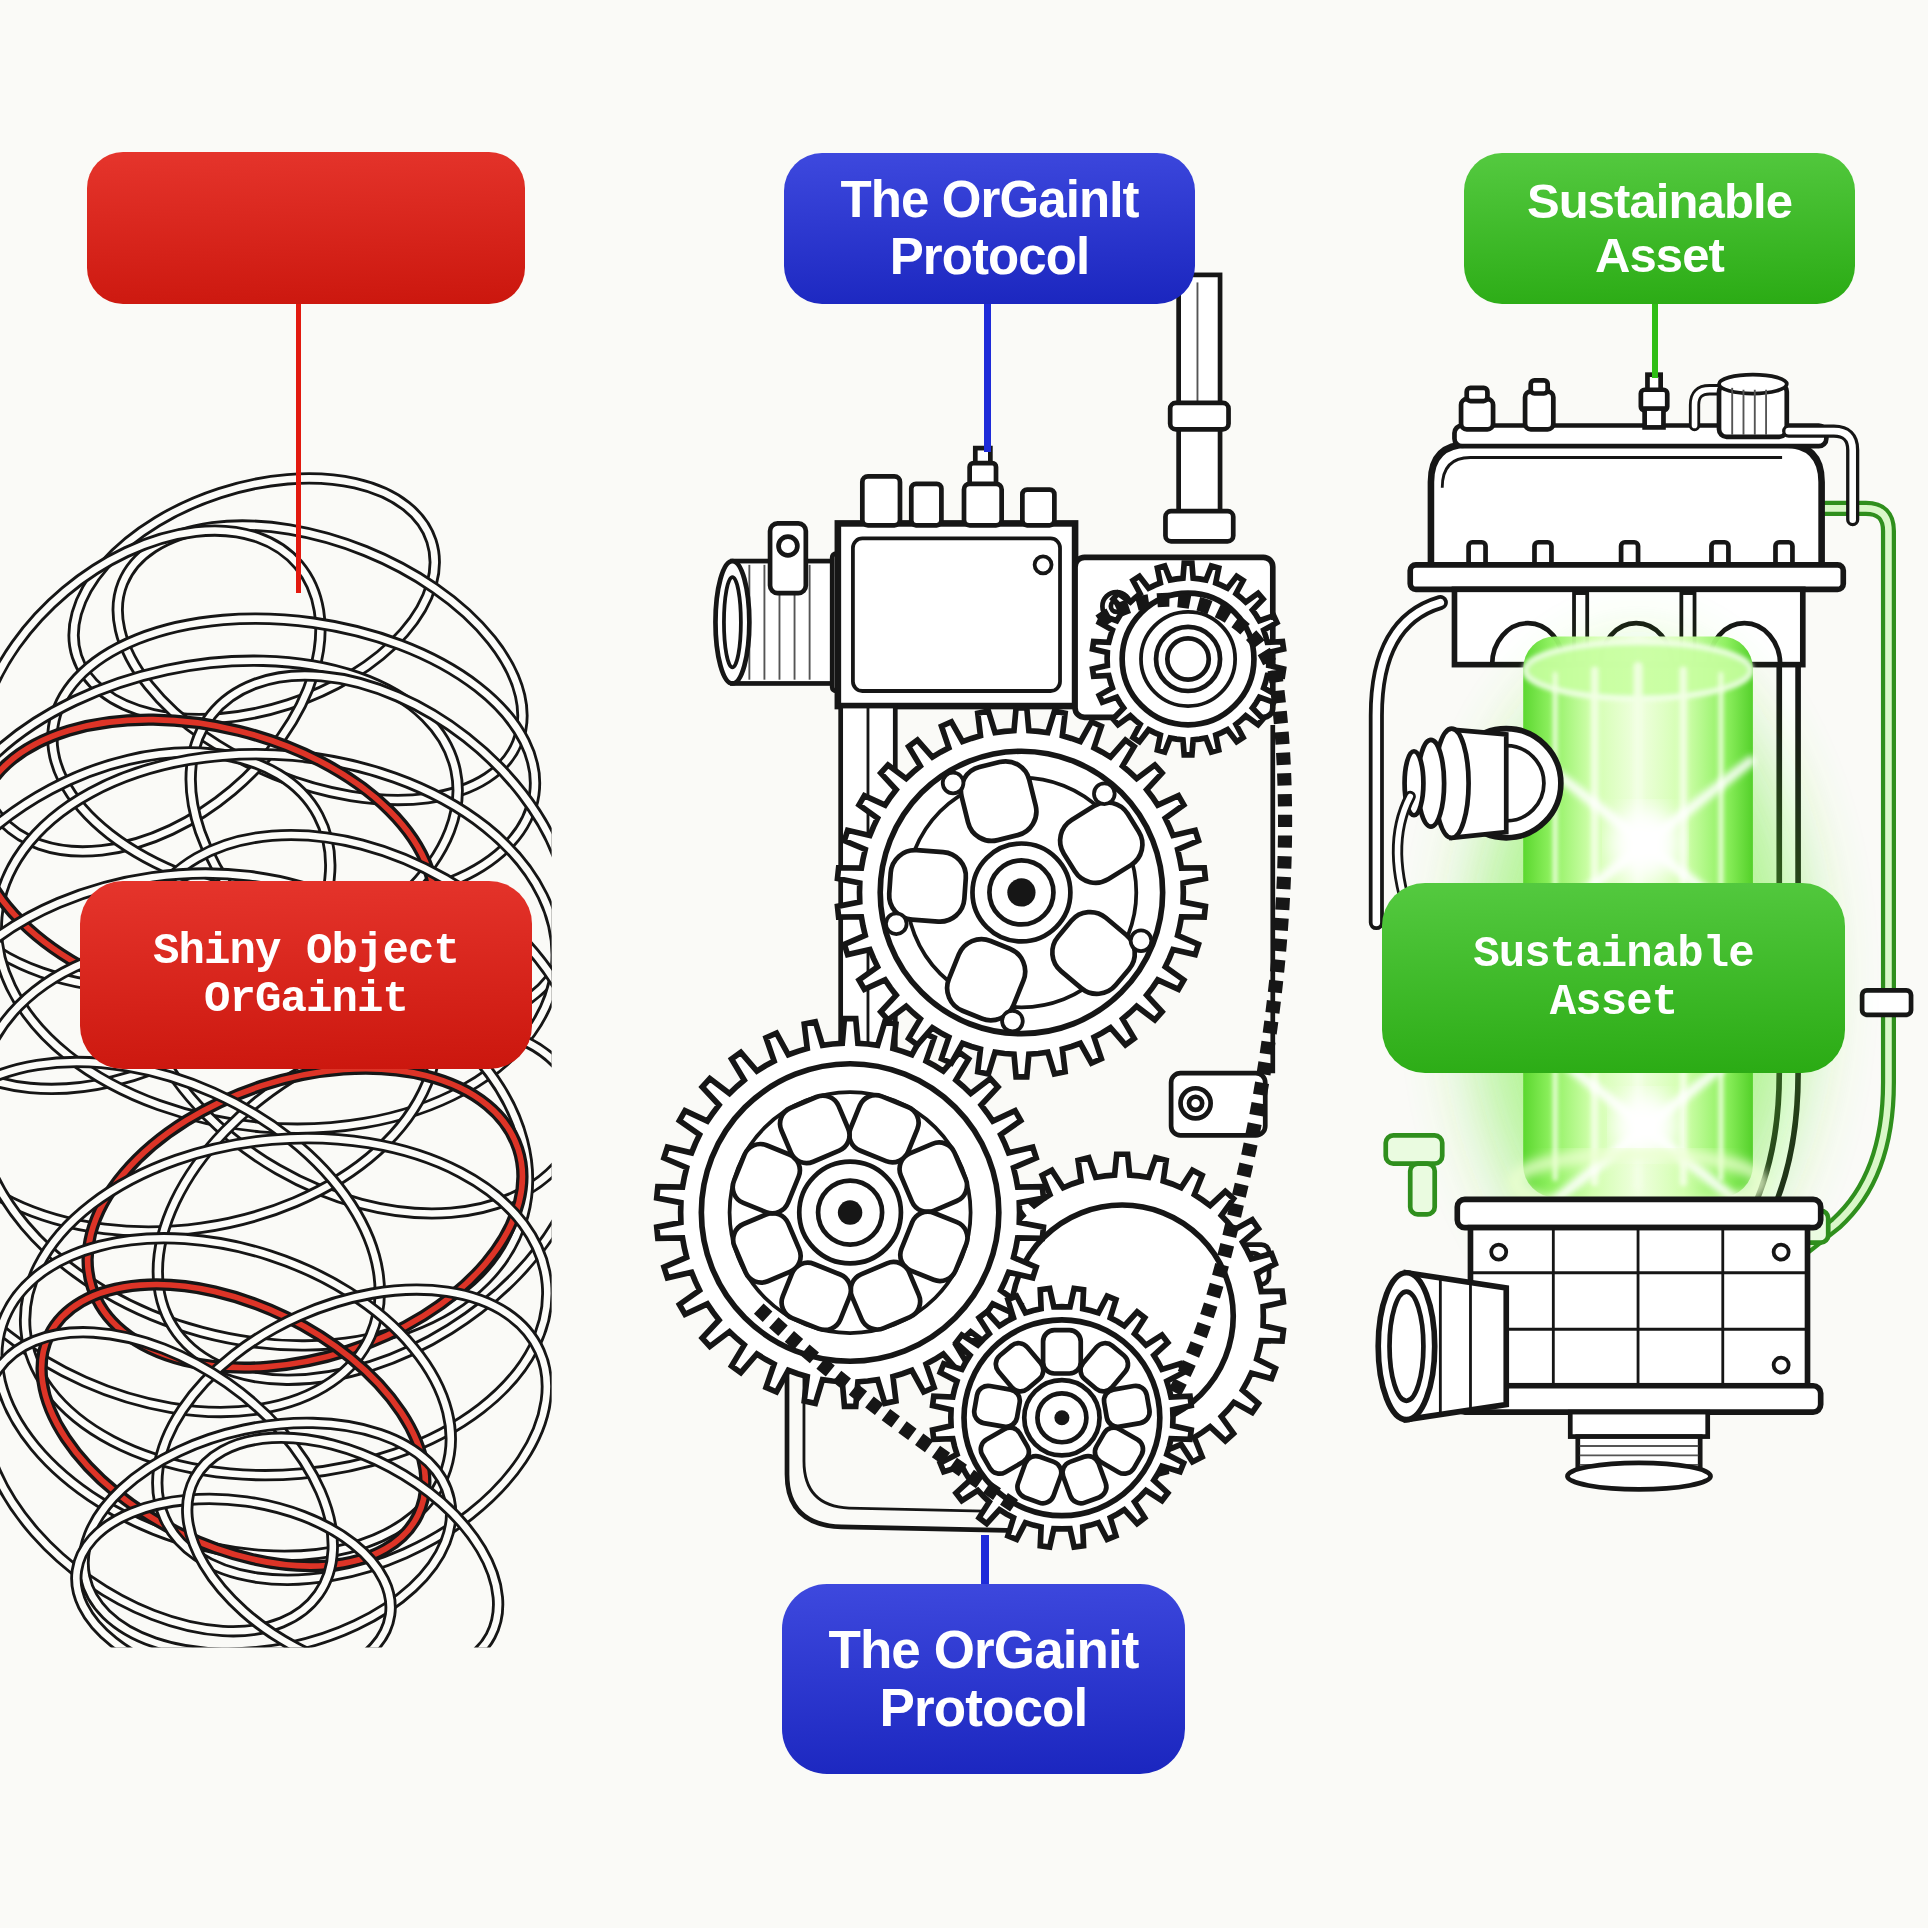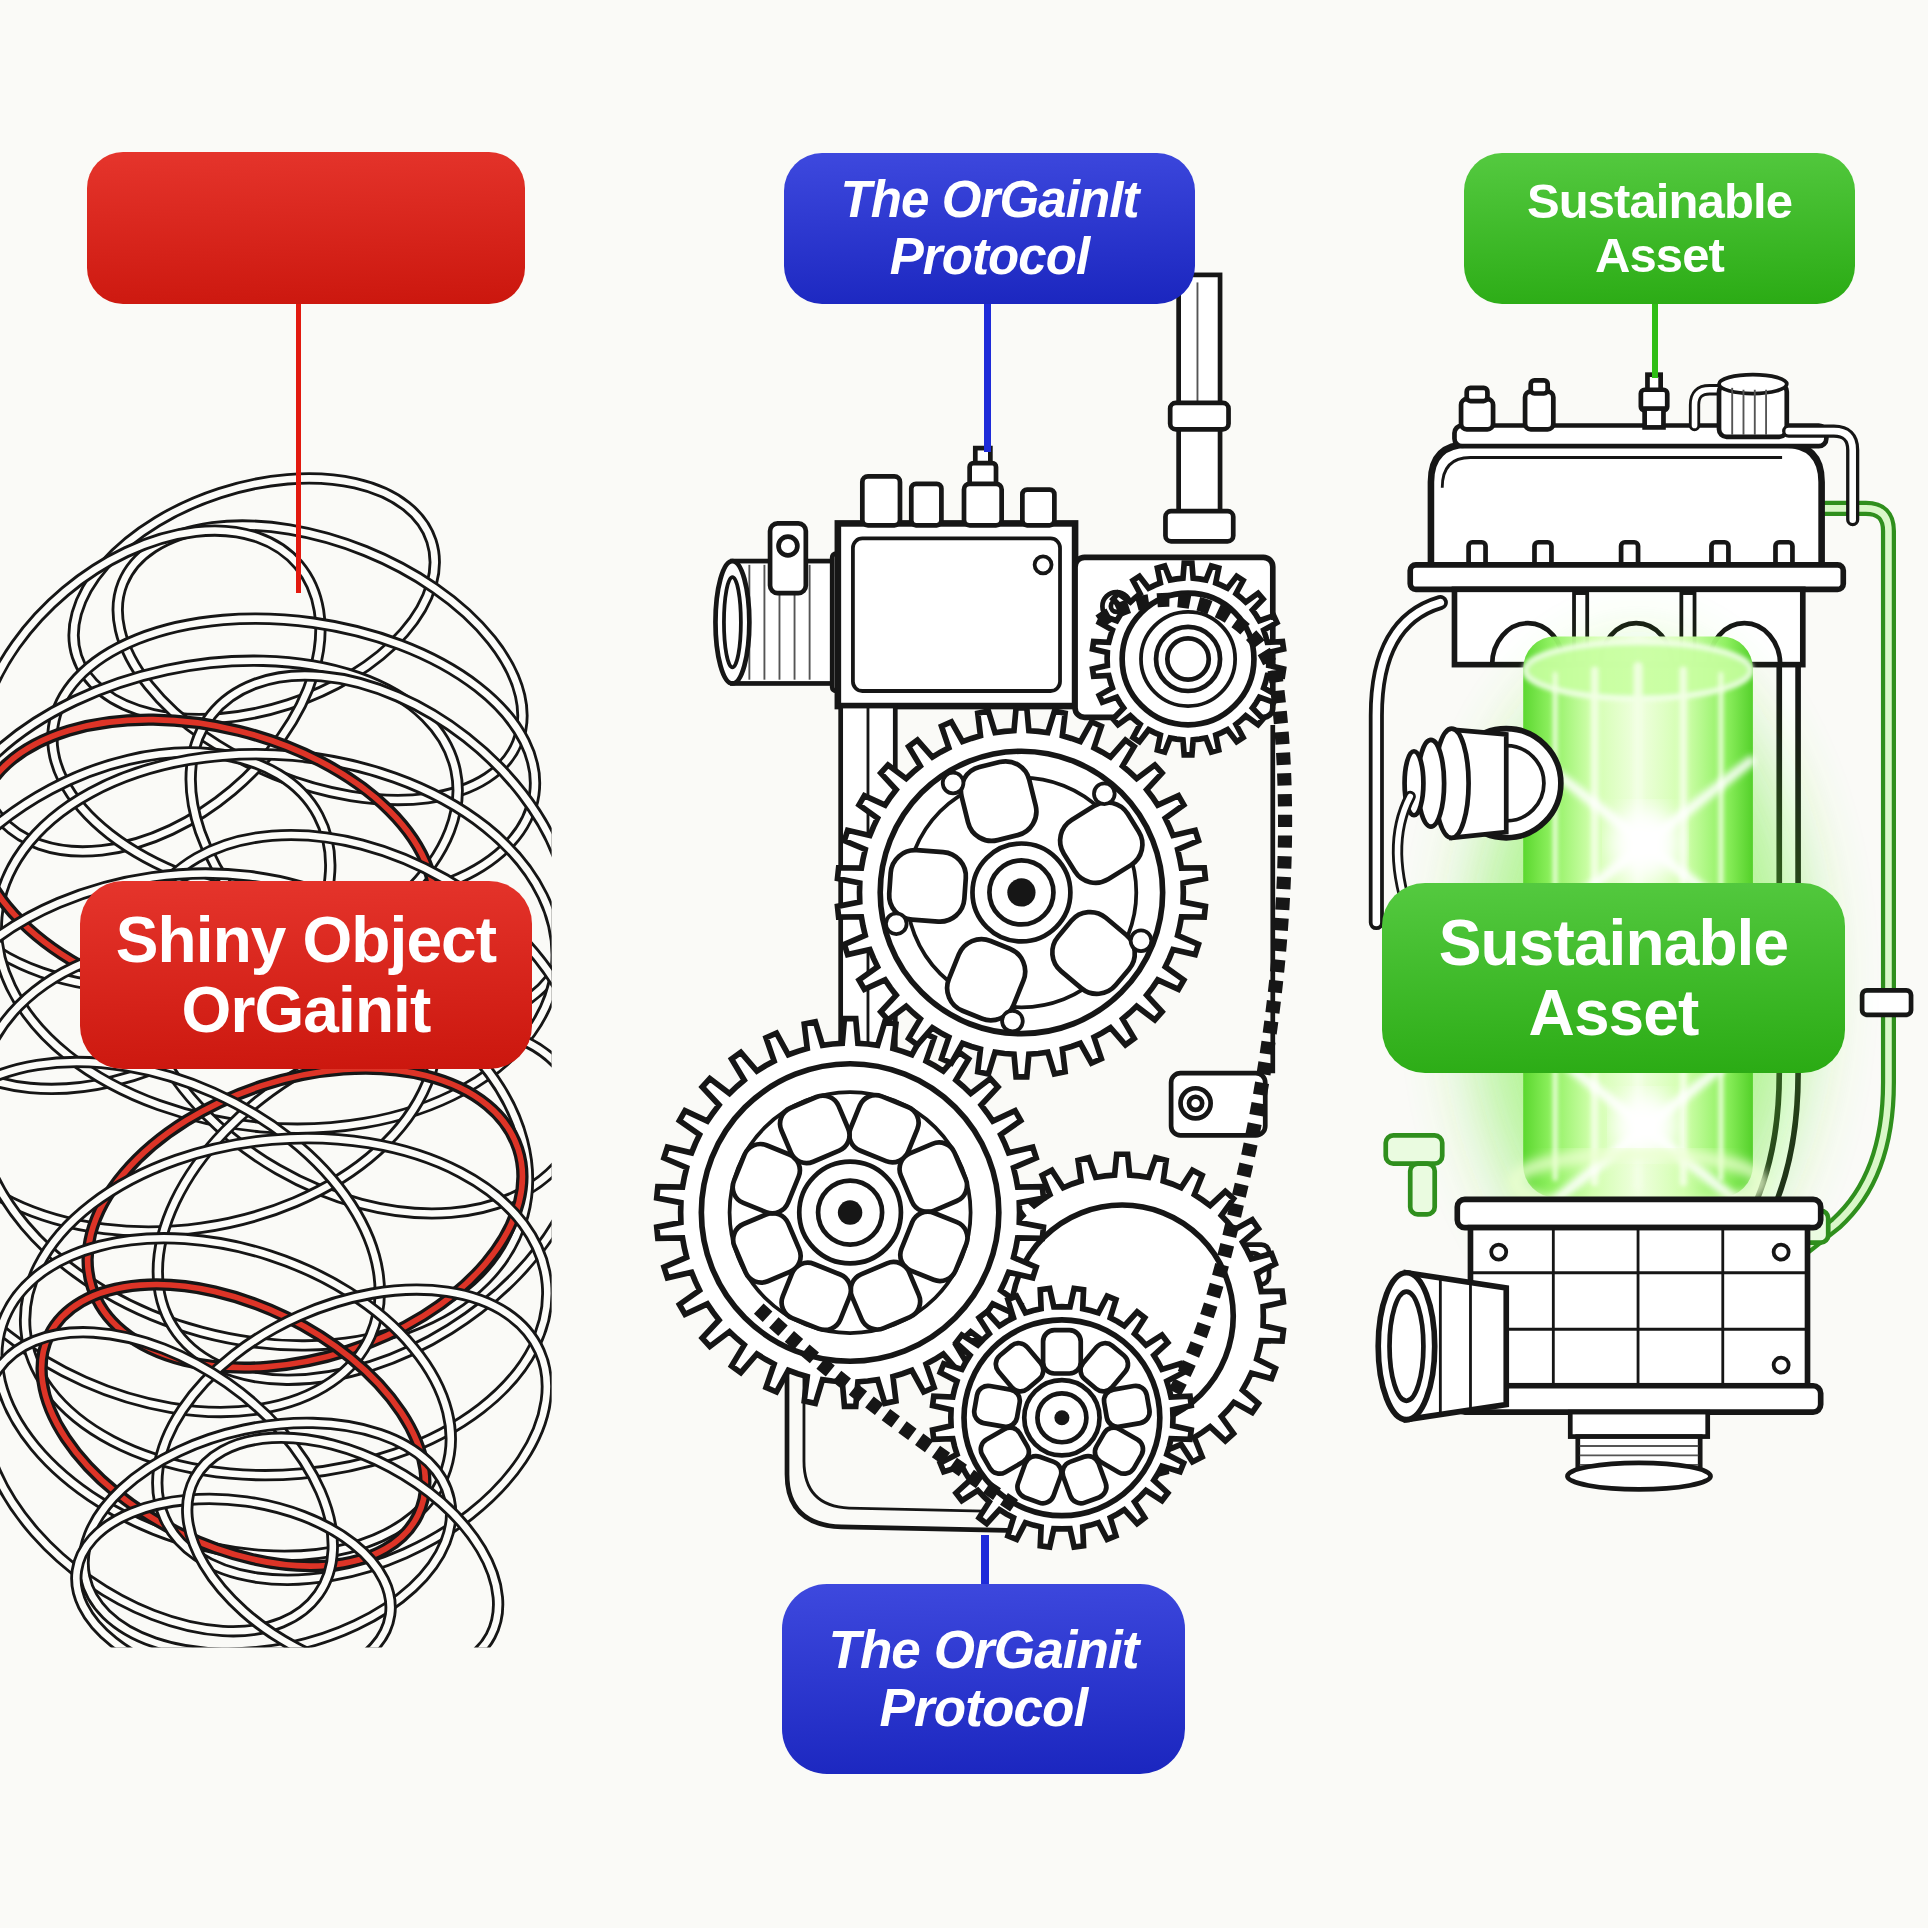--- a/index.html
+++ b/index.html
@@ -8,23 +8,23 @@
   #art{position:absolute;left:0;top:0;z-index:1;}
   .leader{position:absolute;z-index:2;}
   .leader.red{background:var(--red);}
   .leader.blue{background:var(--blue);}
   .leader.green{background:var(--green);}
   .label{position:absolute;z-index:3;display:flex;flex-direction:column;align-items:center;
          justify-content:center;color:#fff;font-weight:bold;text-align:center;
          letter-spacing:-0.9px;line-height:1.1;
          font-family:"Liberation Sans",sans-serif;}
   .label.red{background-image:linear-gradient(178deg,rgba(255,255,255,.12),rgba(0,0,0,.10));background-color:var(--red);}
-  .label.blue{background-image:linear-gradient(178deg,rgba(255,255,255,.14),rgba(0,0,0,.12));background-color:var(--blue);font-style:italic;}
+  .label.blue{background-image:linear-gradient(178deg,rgba(255,255,255,.14),rgba(0,0,0,.12));background-color:var(--blue);}
   .label.green{background-image:linear-gradient(178deg,rgba(255,255,255,.18),rgba(0,0,0,.10));background-color:var(--green);}
-  .t54{font-size:51px;} .t52{font-size:49px;} .t56{font-size:53px;} .t66{font-size:64px;}
+  .t54{font-size:51px;} .t52{font-size:49px;} .t56{font-size:53px;} .t66{font-size:44px;font-family:Liberation Mono, monospace;}
   
   .fw{fill:#ffffff;stroke:var(--ink);stroke-width:5;}
   .fw4{fill:#ffffff;stroke:var(--ink);stroke-width:4;}
   .fw6{fill:#ffffff;stroke:var(--ink);stroke-width:6;}
   .fw7{fill:#ffffff;stroke:var(--ink);stroke-width:7;}
   .ln{fill:none;stroke:var(--ink);stroke-width:5;}
   .ln3{fill:none;stroke:var(--ink);stroke-width:3;}
   .ln2{fill:none;stroke:#555;stroke-width:2;}
   .chain{fill:none;stroke:var(--ink);stroke-width:15;stroke-dasharray:13 9;}
   .tubeO{fill:none;stroke:var(--ink);stroke-linecap:round;}

